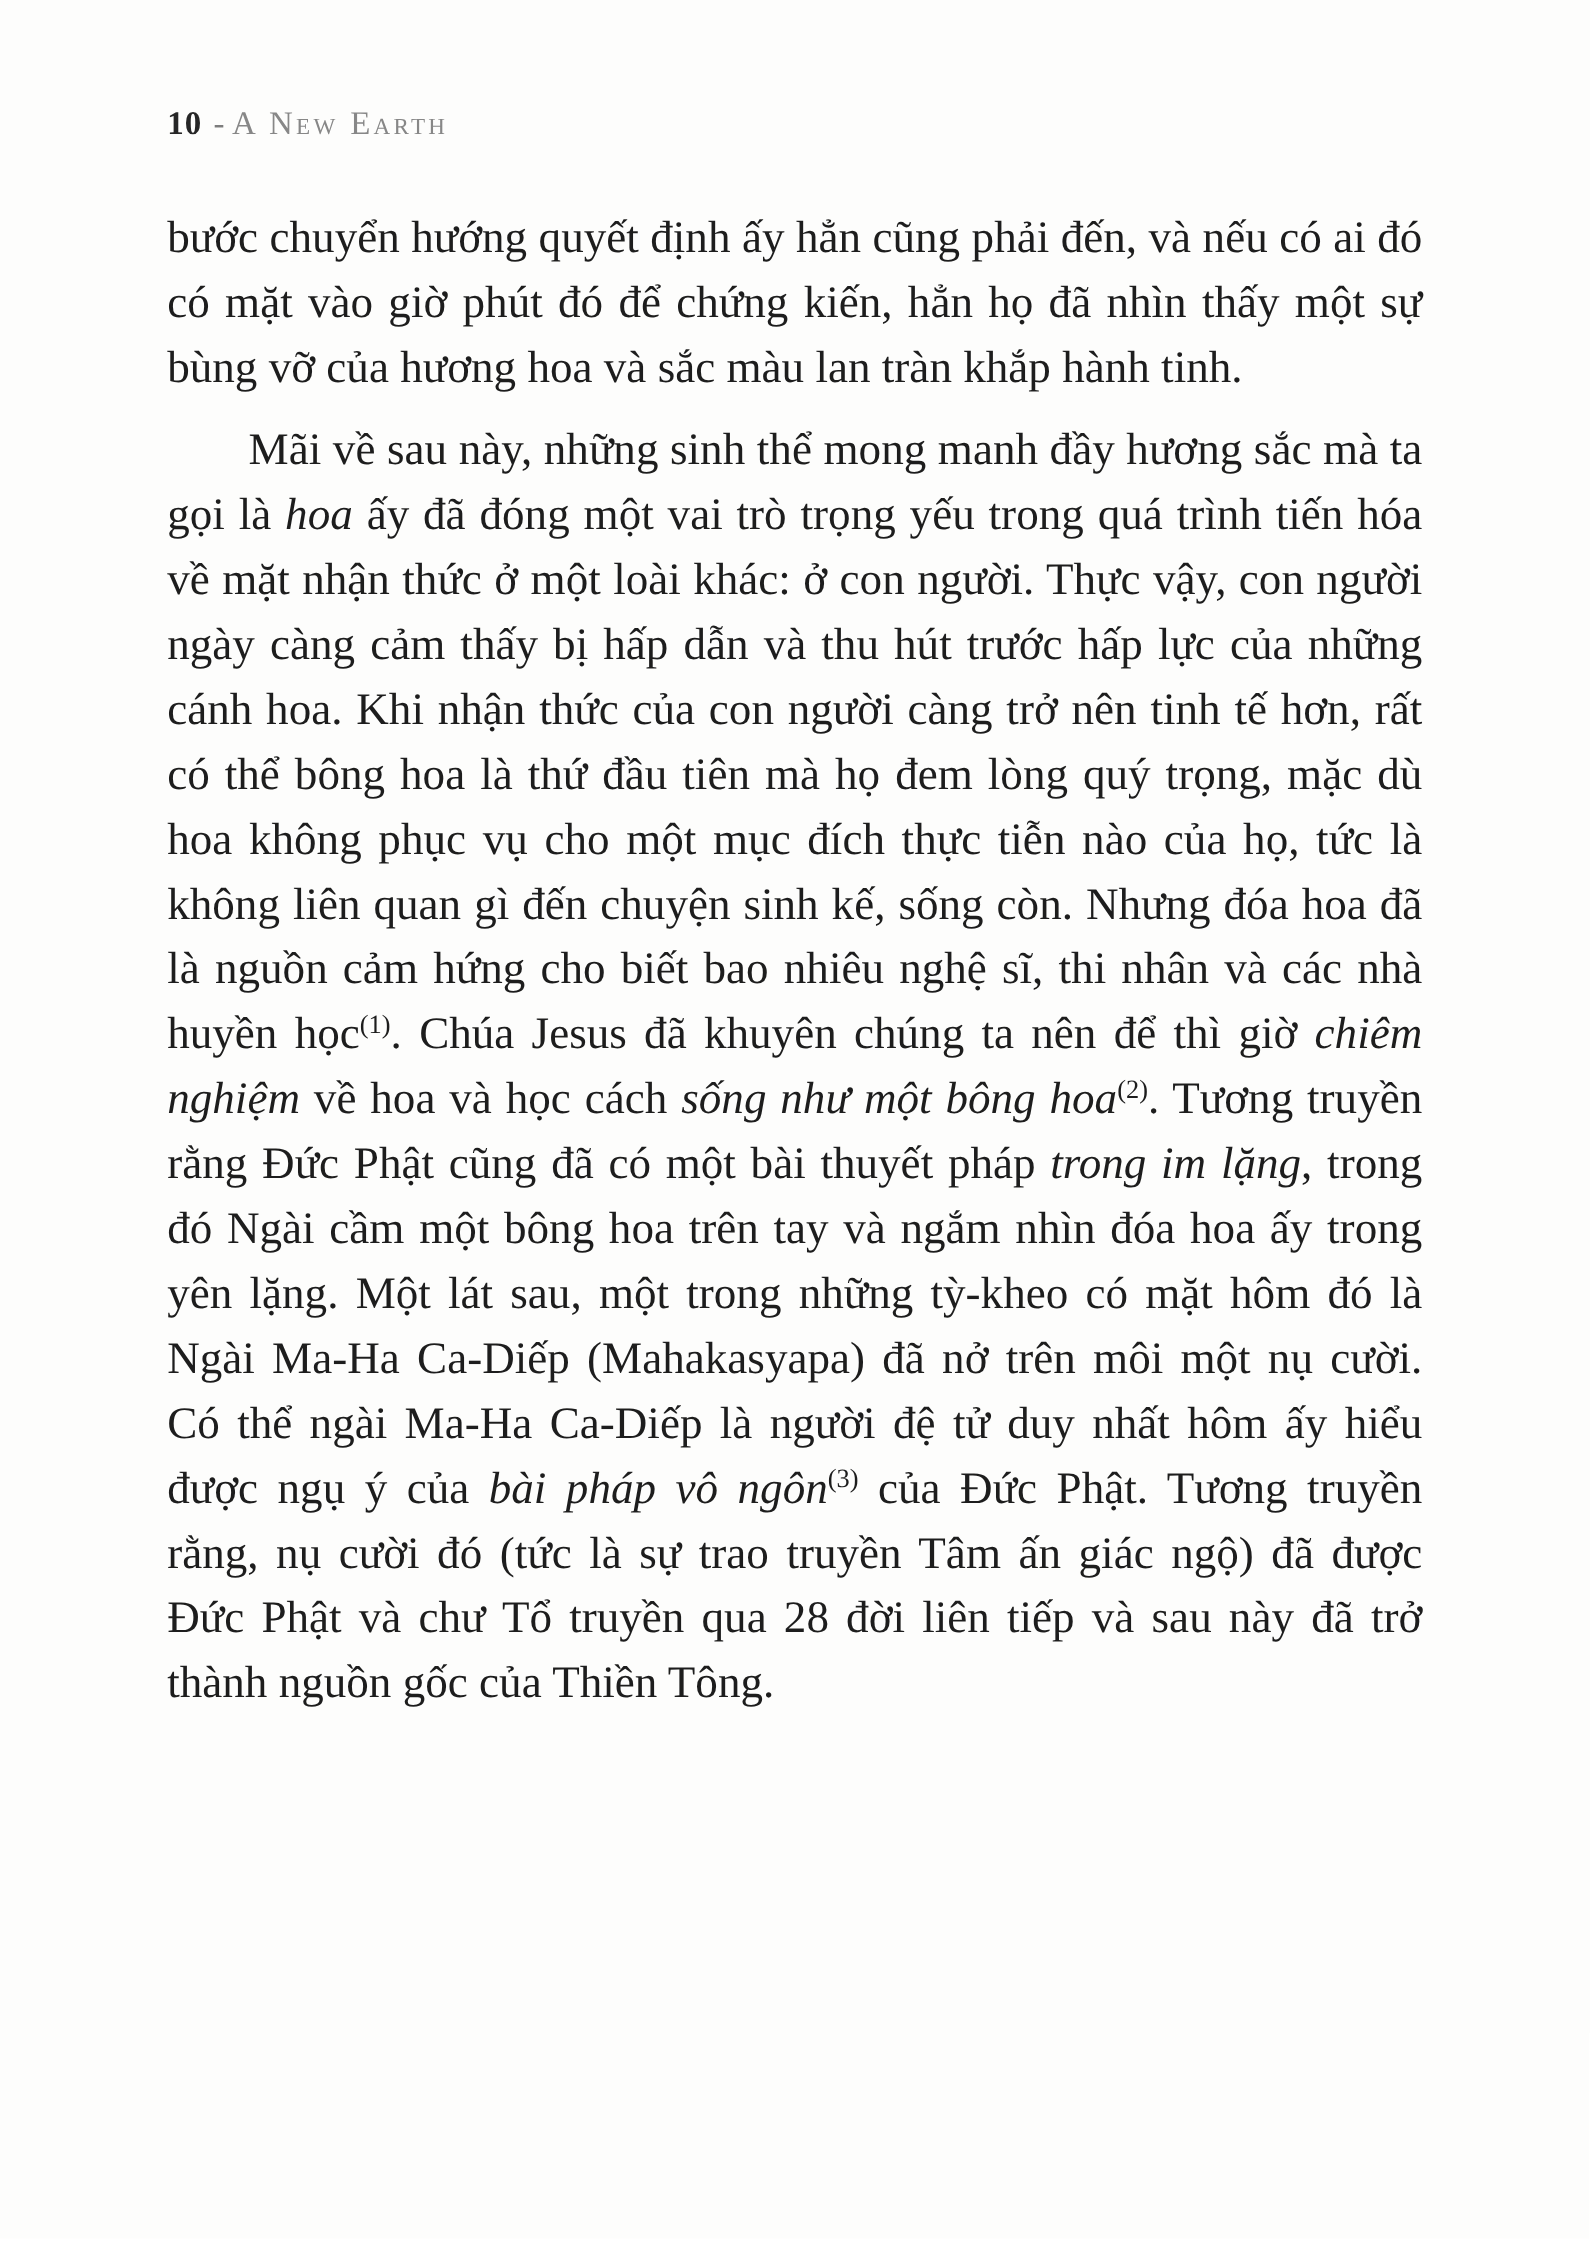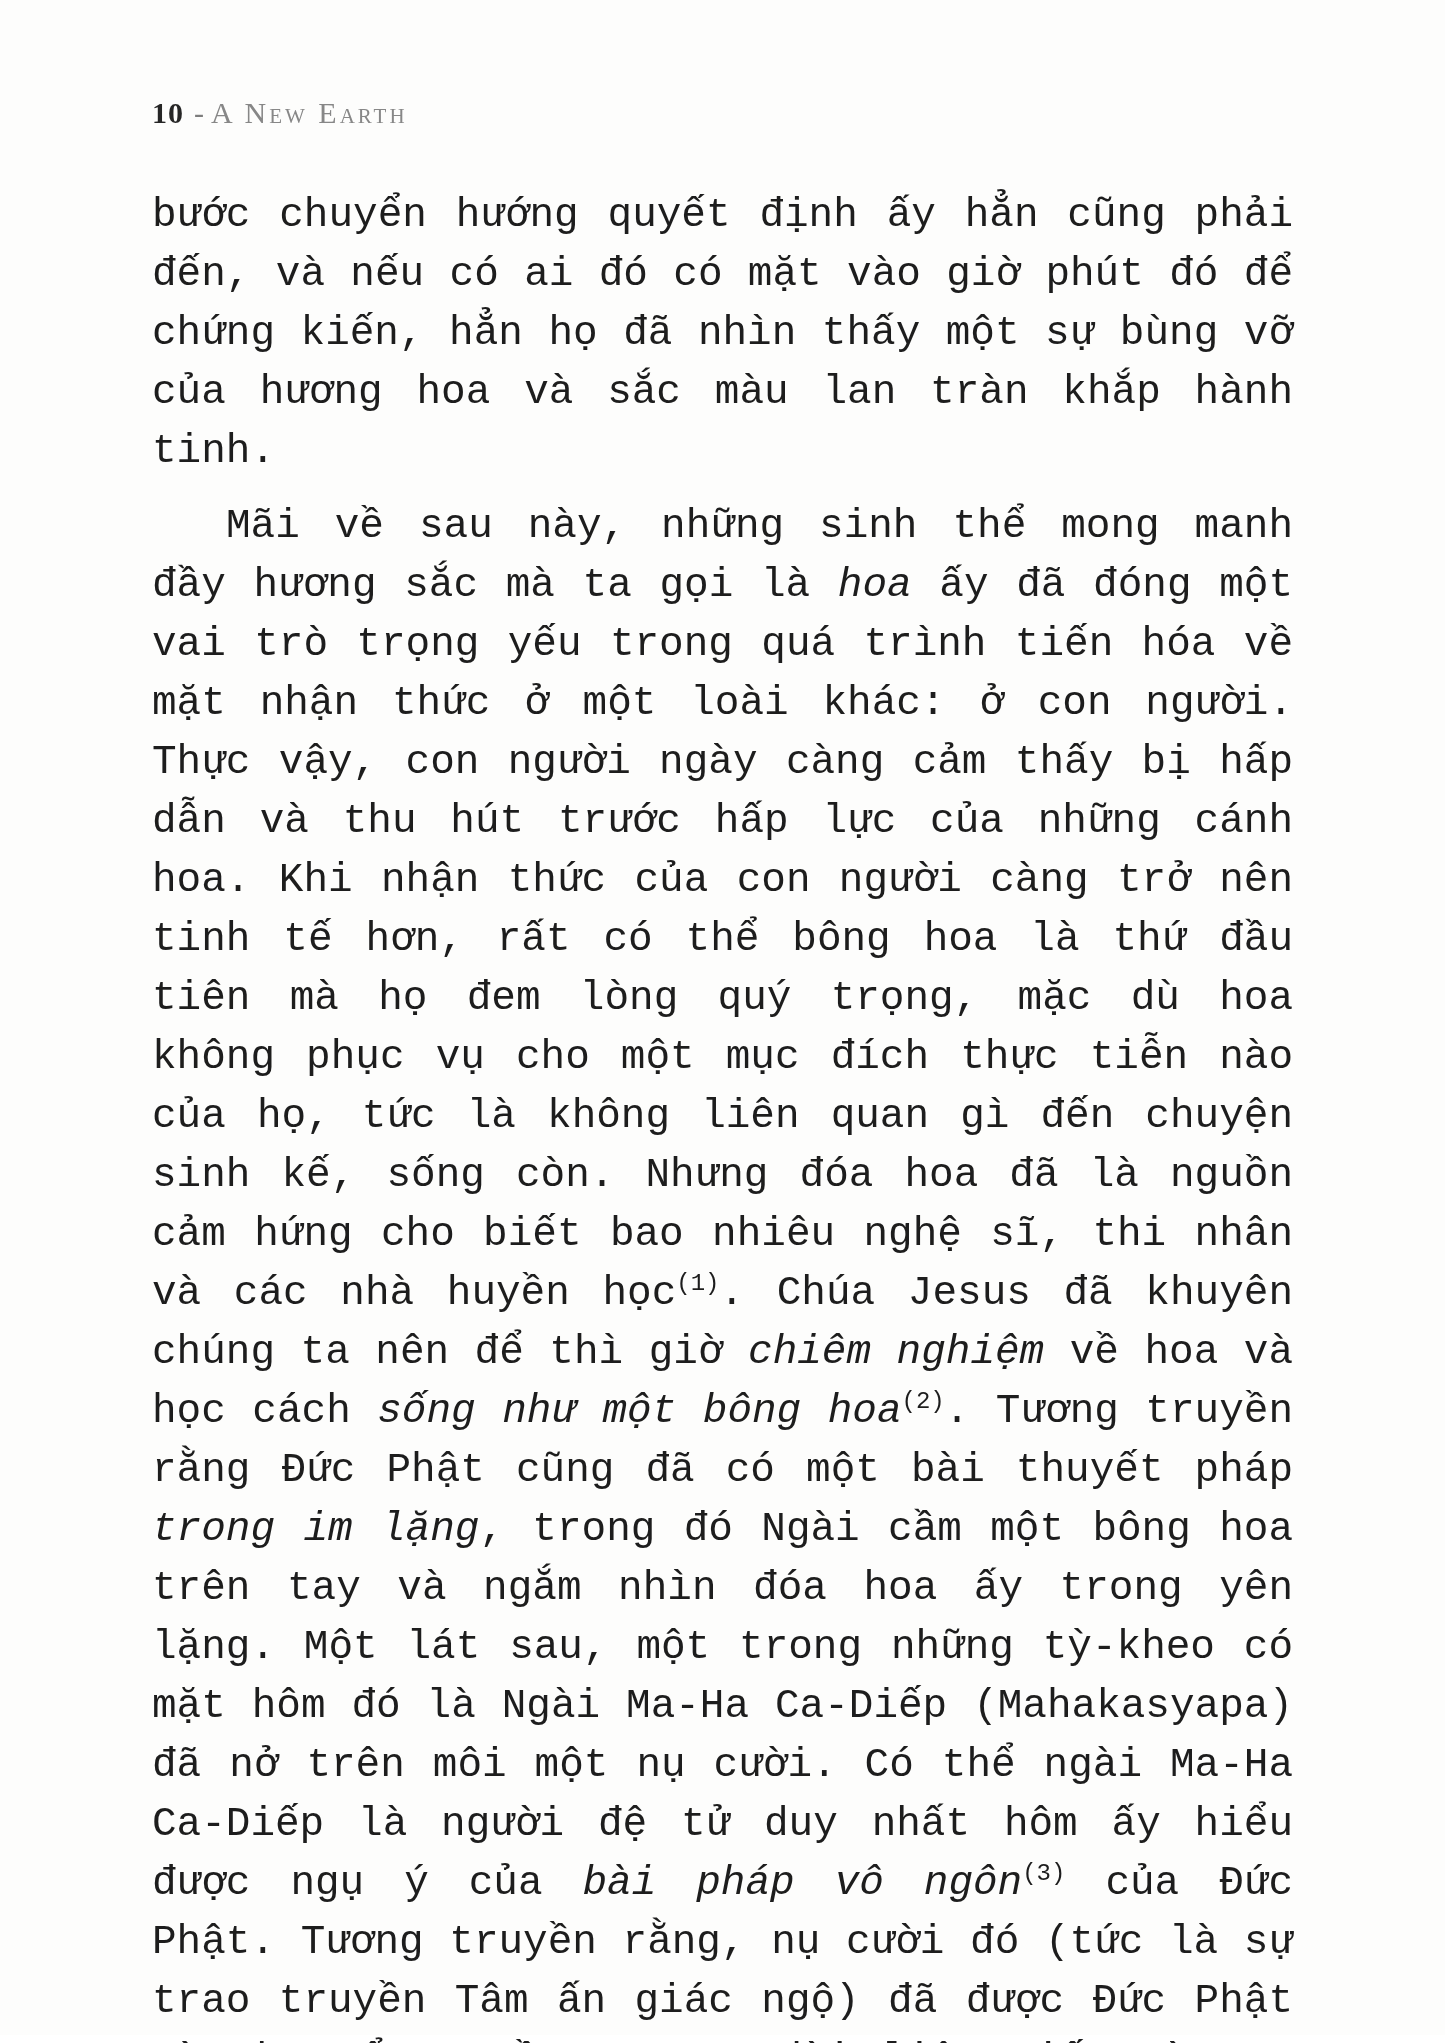--- a/index.html
+++ b/index.html
@@ -36,21 +36,20 @@
     letter-spacing: 3px;
   }
   .body-text {
     color: #1d1d1d;
   }
   .body-text p.para {
     font-size: 41px;
     line-height: 59px;
     text-align: justify;
     color: inherit;
-    font-family: Liberation Mono, monospace;
   }
   .body-text p.para + p.para {
     margin-top: 16px;
   }
   .body-text p.para.indented {
     text-indent: 74px;
   }
   .body-text em {
     font-style: italic;
   }

